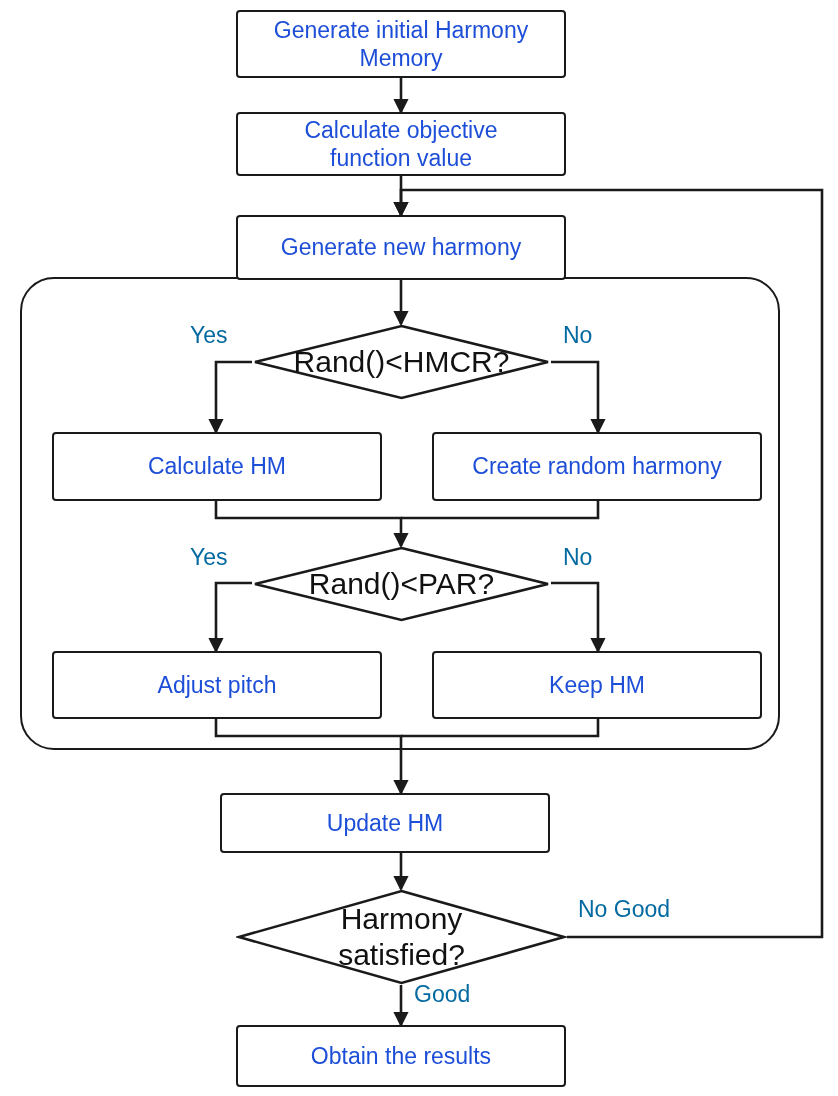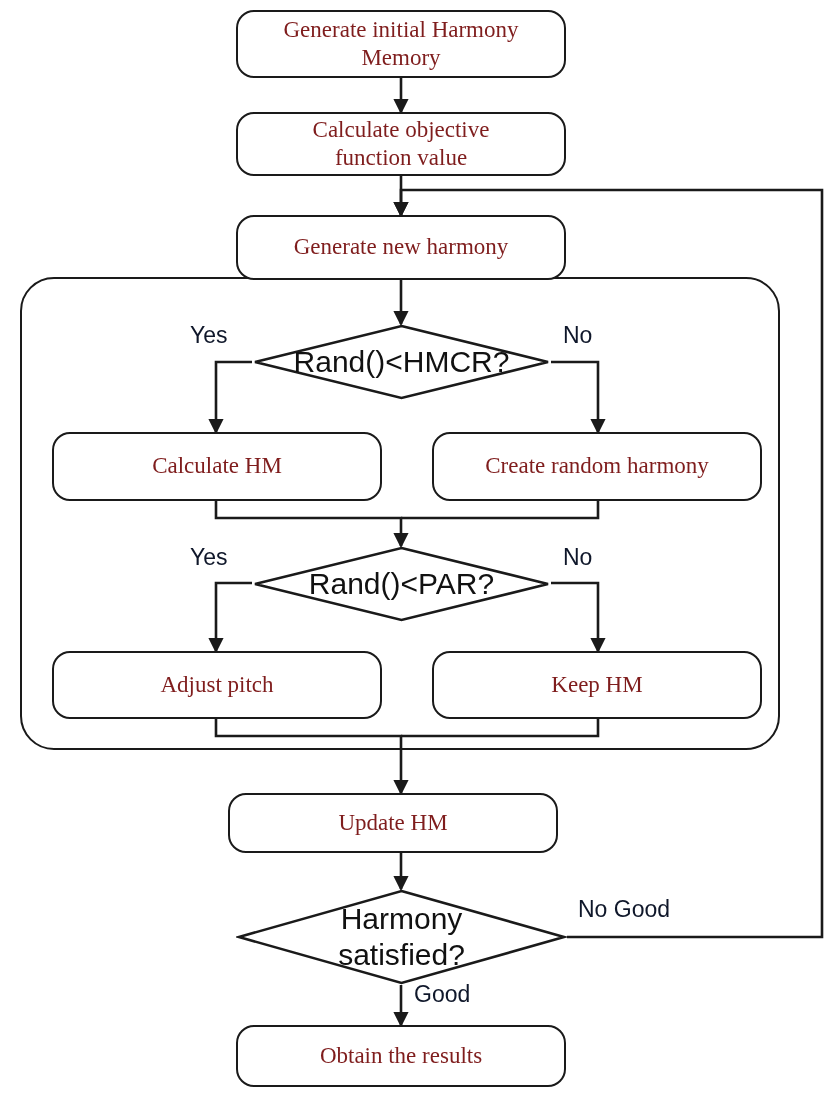--- a/index.html
+++ b/index.html
@@ -12,31 +12,30 @@
     width: 838px;
     height: 1096px;
     background: #ffffff;
     font-family: "Liberation Sans", sans-serif;
     overflow: hidden;
   }
   .node {
     position: absolute;
     box-sizing: border-box;
     border: 2.5px solid #1a1a1a;
-    border-radius: 18px;
+    border-radius: 4px;
     background: #ffffff;
     display: flex;
     align-items: center;
     justify-content: center;
     text-align: center;
     font-size: 23px;
-    color: #7f1d1d;
+    color: #1d4ed8;
     line-height: 1.22;
     z-index: 3;
-    font-family: Liberation Serif, serif;
   }
   .group-box {
     position: absolute;
     box-sizing: border-box;
     border: 2.5px solid #1a1a1a;
     border-radius: 34px;
     background: #ffffff;
     z-index: 1;
   }
   .diamond-wrap {
@@ -60,21 +59,21 @@
     justify-content: center;
     text-align: center;
     font-size: 30px;
     color: #111111;
     line-height: 1.2;
     white-space: pre-line;
   }
   .edge-label {
     position: absolute;
     font-size: 23px;
-    color: #0f172a;
+    color: #0369a1;
     z-index: 4;
     white-space: nowrap;
   }
   #edges {
     position: absolute;
     left: 0;
     top: 0;
     z-index: 2;
   }
 </style>
@@ -159,21 +158,21 @@
   </div>
 
   <div class="node" style="left:52px; top:651px; width:330px; height:68px;">
     <span>Adjust pitch</span>
   </div>
 
   <div class="node" style="left:432px; top:651px; width:330px; height:68px;">
     <span>Keep HM</span>
   </div>
 
-  <div class="node" style="left:228px; top:793px; width:330px; height:60px;">
+  <div class="node" style="left:220px; top:793px; width:330px; height:60px;">
     <span>Update HM</span>
   </div>
 
   <div class="diamond-wrap" style="left:236px; top:889px; width:331px; height:96px;">
     <svg width="331" height="96" viewBox="0 0 331 96">
       <polygon points="165.5,2 328,48 165.5,94 3,48" fill="#ffffff" stroke="#1a1a1a" stroke-width="2.6"></polygon>
     </svg>
     <div class="diamond-label">Harmony
 satisfied?</div>
   </div>

